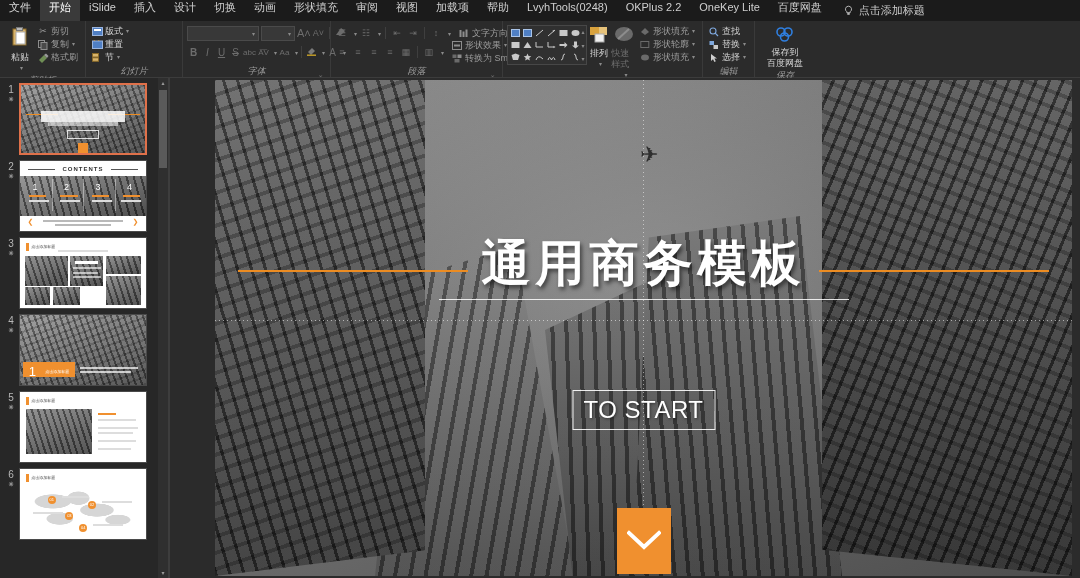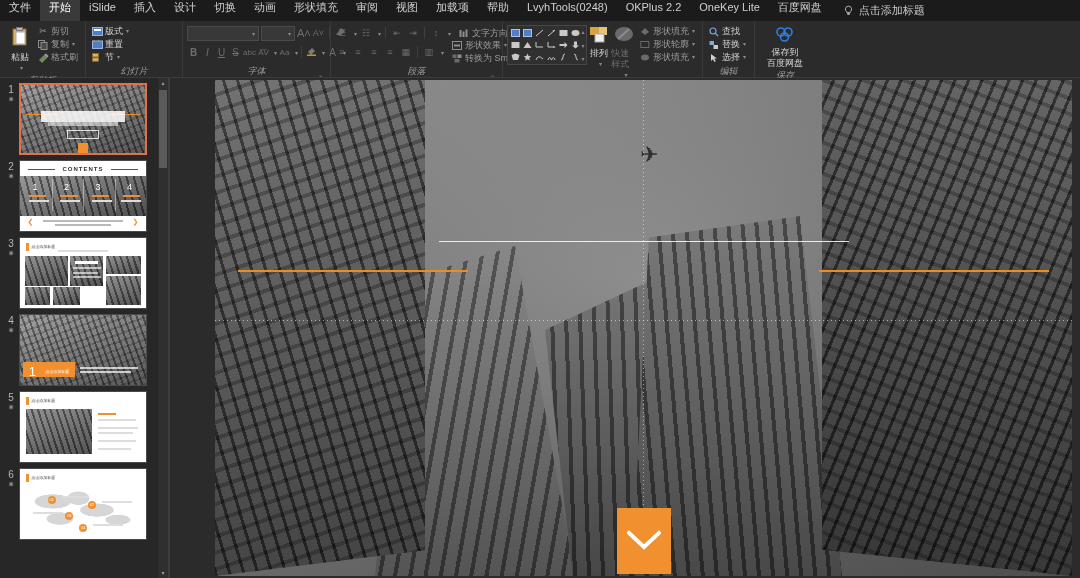--- a/index.html
+++ b/index.html
@@ -889,23 +889,25 @@
       <div class="plane">✈</div>
       <div class="bird" style="left:745px;top:420px">〜</div>
       <div class="bird" style="left:765px;top:440px">〜</div>
 
       <div class="guide-h"></div>
       <div class="guide-v"></div>
 
       <div class="title-wrap">
         <div class="rule l"></div>
         <div class="rule r"></div>
+        <div class="slide-title">通用商务模板</div>
         <div class="underbar"></div>
       </div>
 
+      <div class="tostart">TO START</div>
 
       <div class="chev">
         <span>
           <svg width="34" height="22" viewBox="0 0 34 22">
             <path d="M2 3 L17 17 L32 3" fill="none" stroke="#ffffff" stroke-width="4" stroke-linecap="square"></path>
           </svg>
         </span>
       </div>
     </div>
   </div>

